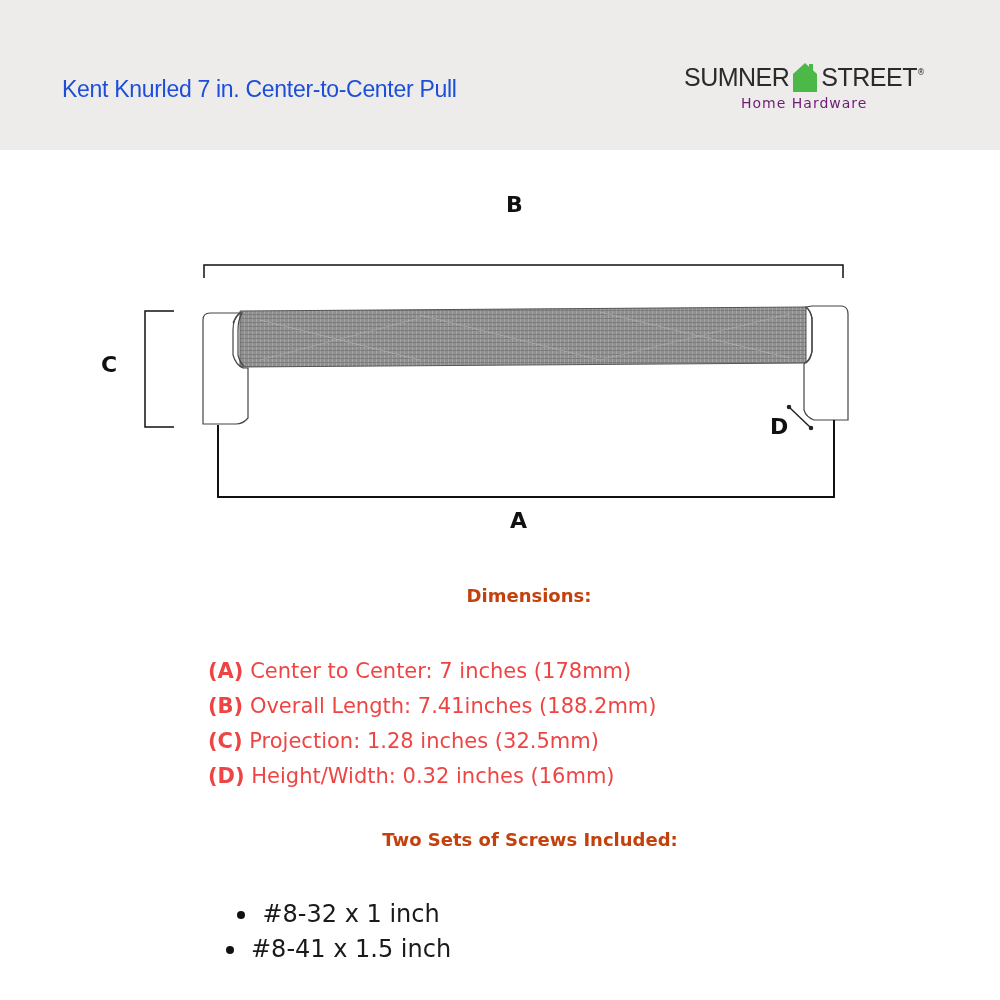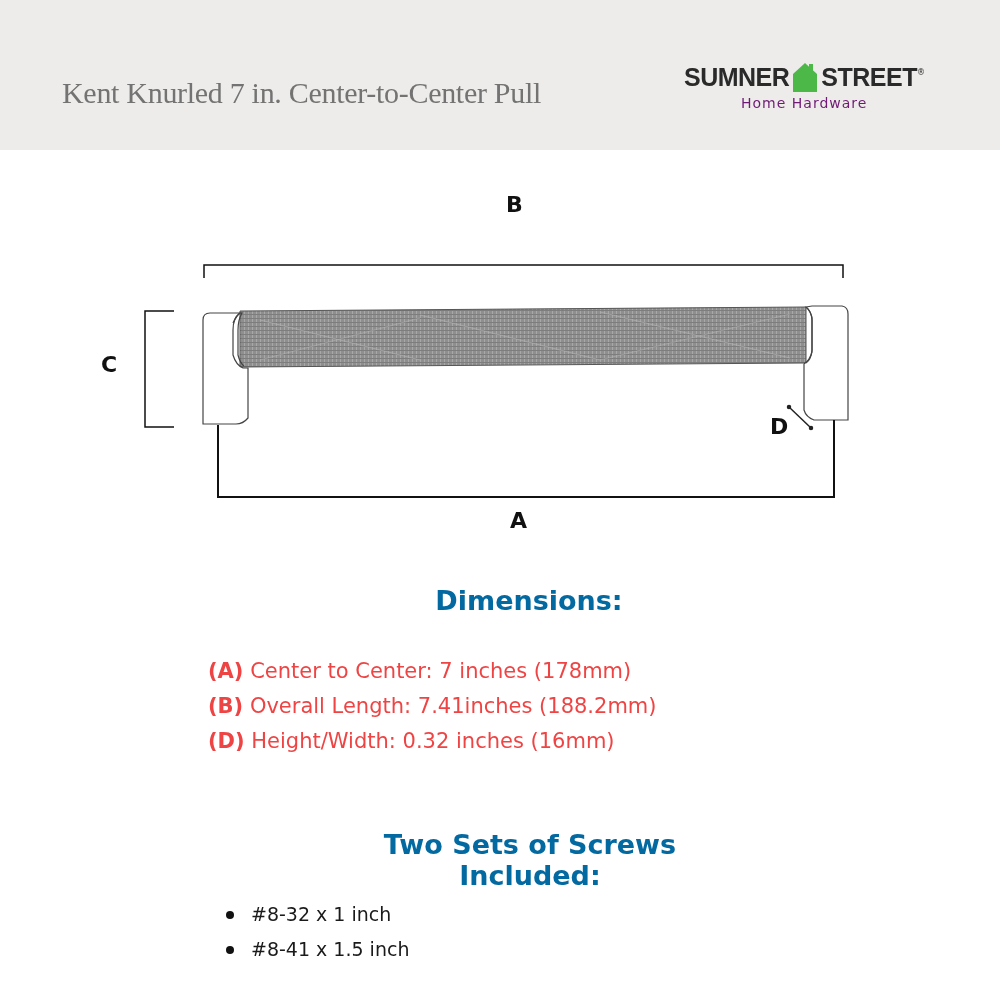--- a/index.html
+++ b/index.html
@@ -5,50 +5,50 @@
   * { margin: 0; padding: 0; box-sizing: border-box; }
   html, body { width: 1000px; height: 1000px; background: #ffffff; overflow: hidden; }
   body { position: relative; font-family: "DejaVu Sans", sans-serif; color: #1a1a1a; }
 
   .header {
     position: absolute; left: 0; top: 0; width: 1000px; height: 150px;
     background: #edecea;
   }
   .product-title {
     position: absolute; left: 62px; top: 76px;
-    font-family: Liberation Serif, serif; font-size: 30px; color: #737373;
+    font-family: Liberation Sans, sans-serif; font-size: 23px; color: #1d4ed8;
     letter-spacing: -0.3px;
   }
   .logo { position: absolute; left: 684px; top: 62px; width: 270px; height: 56px; }
   .logo-top { position: absolute; left: 0; top: 0; display: flex; align-items: flex-end; }
   .logo-word {
-    font-family: "Liberation Sans", sans-serif; font-weight: bold; font-size: 25px;
+    font-family: "Liberation Sans", sans-serif; font-weight: normal; font-size: 25px;
     color: #2a2a2a; letter-spacing: -0.5px; line-height: 30px;
   }
   .logo-house { width: 26px; height: 30px; margin: 0 3px; }
   .logo-sub {
     position: absolute; left: 57px; top: 33px;
     font-family: "DejaVu Sans", sans-serif; font-size: 14px; color: #701a75; letter-spacing: 1px;
   }
 
   .diagram { position: absolute; left: 0; top: 150px; width: 1000px; height: 420px; }
   .dim-label {
     position: absolute; font-family: "DejaVu Sans", sans-serif; font-weight: bold;
     font-size: 22px; color: #111;
   }
 
   .section-heading {
     position: absolute; font-family: "DejaVu Sans", sans-serif; font-weight: bold;
-    font-size: 27px; color: #0369a1; text-align: center;
+    font-size: 18px; color: #c2410c; text-align: center;
   }
   .dims-list { position: absolute; left: 208px; top: 654px; }
   .dim-row { font-size: 21px; line-height: 35px; white-space: nowrap; color: #ef4444; }
   .dim-key { font-weight: bold; }
   .screws-list { position: absolute; left: 226px; top: 897px; list-style: none; }
-  .screw-item { font-size: 19px; line-height: 35px; display: flex; align-items: center; }
+  .screw-item { font-size: 24px; line-height: 35px; display: flex; align-items: center; justify-content: center; }
   .bullet { width: 8px; height: 8px; background: #111; border-radius: 50%; margin-right: 17px; }
 </style>
 </head>
 <body>
 
 <div class="header">
   <div class="product-title">Kent Knurled 7 in. Center-to-Center Pull</div>
   <div class="logo">
     <div class="logo-top">
       <span class="logo-word">SUMNER</span>
@@ -115,20 +115,21 @@
   <div class="dim-label" style="left:101px;top:202px;">C</div>
   <div class="dim-label" style="left:770px;top:264px;">D</div>
   <div class="dim-label" style="left:510px;top:358px;">A</div>
 </div>
 
 <div class="section-heading" style="left:400px;top:585px;width:258px;">Dimensions:</div>
 
 <div class="dims-list">
   <div class="dim-row"><span class="dim-key">(A)</span><span> Center to Center: 7 inches (178mm)</span></div>
   <div class="dim-row"><span class="dim-key">(B)</span><span> Overall Length: 7.41inches (188.2mm)</span></div>
+  <div class="dim-row"><span class="dim-key">(C)</span><span> Projection: 1.28 inches (32.5mm)</span></div>
   <div class="dim-row"><span class="dim-key">(D)</span><span> Height/Width: 0.32 inches (16mm)</span></div>
 </div>
 
 <div class="section-heading" style="left:330px;top:829px;width:400px;">Two Sets of Screws Included:</div>
 
 <ul class="screws-list">
   <li class="screw-item">
       <span class="bullet"></span>
       <span>#8-32 x 1 inch</span>
     </li>

